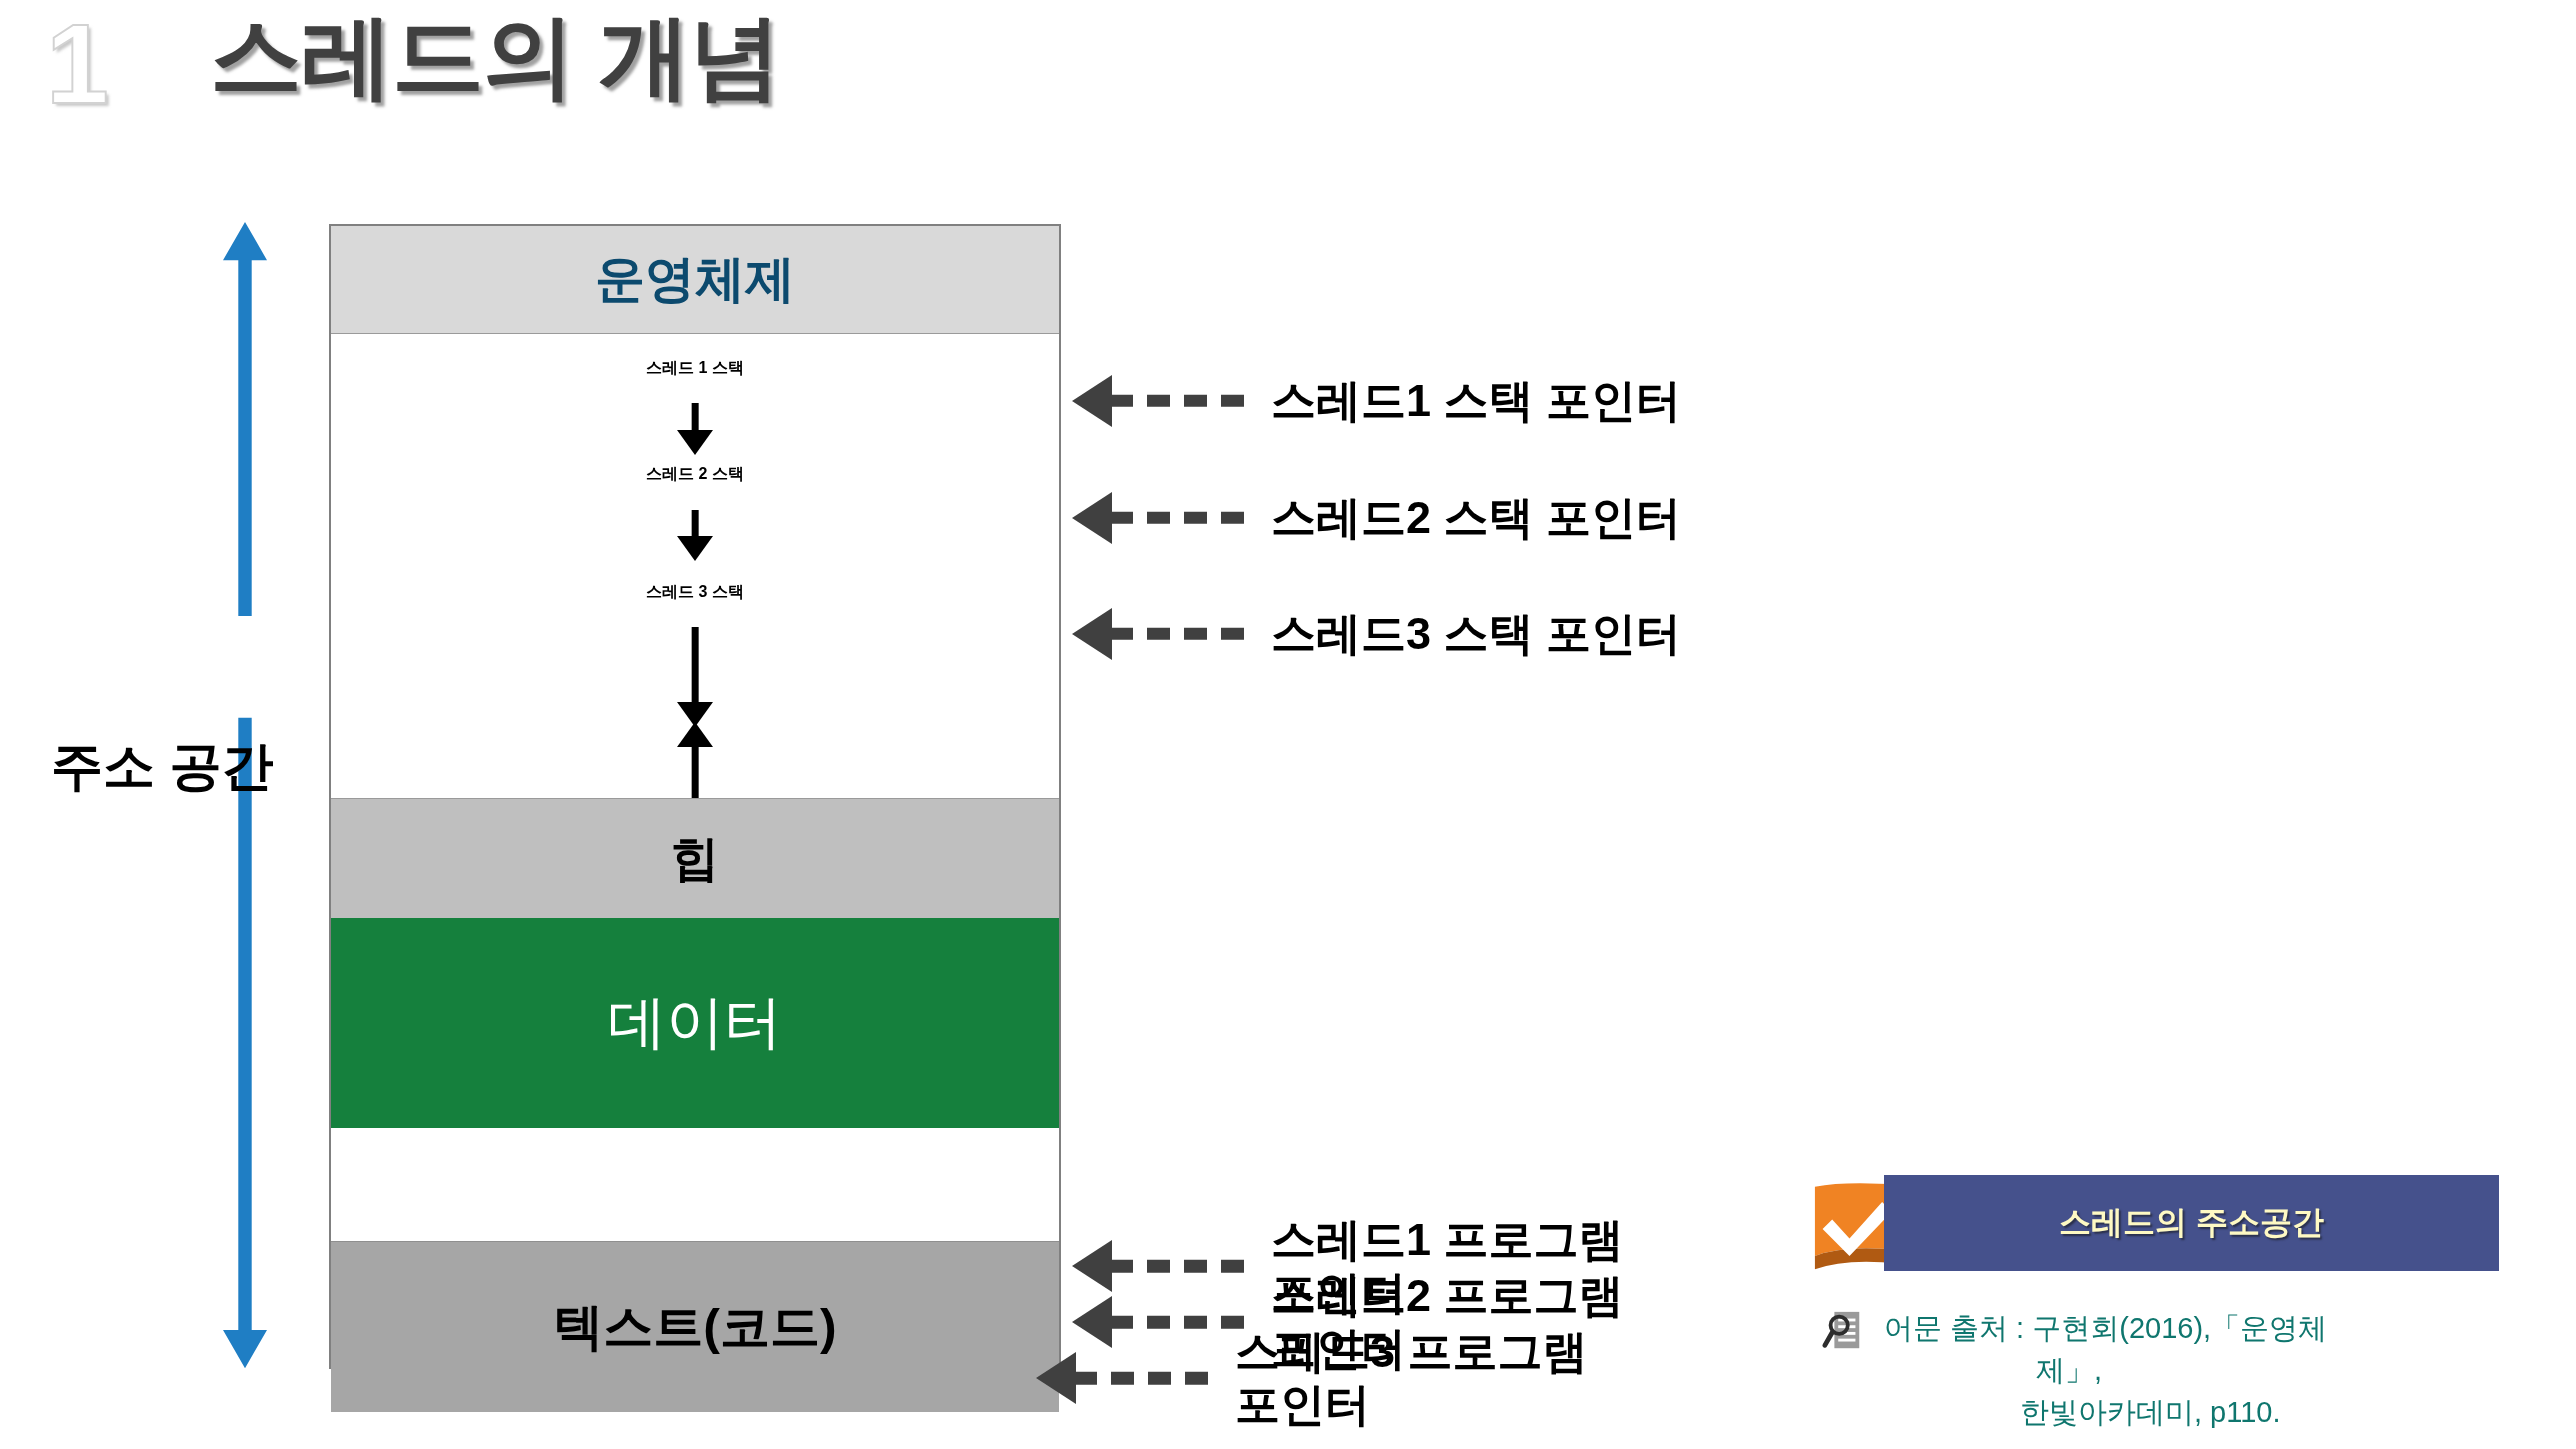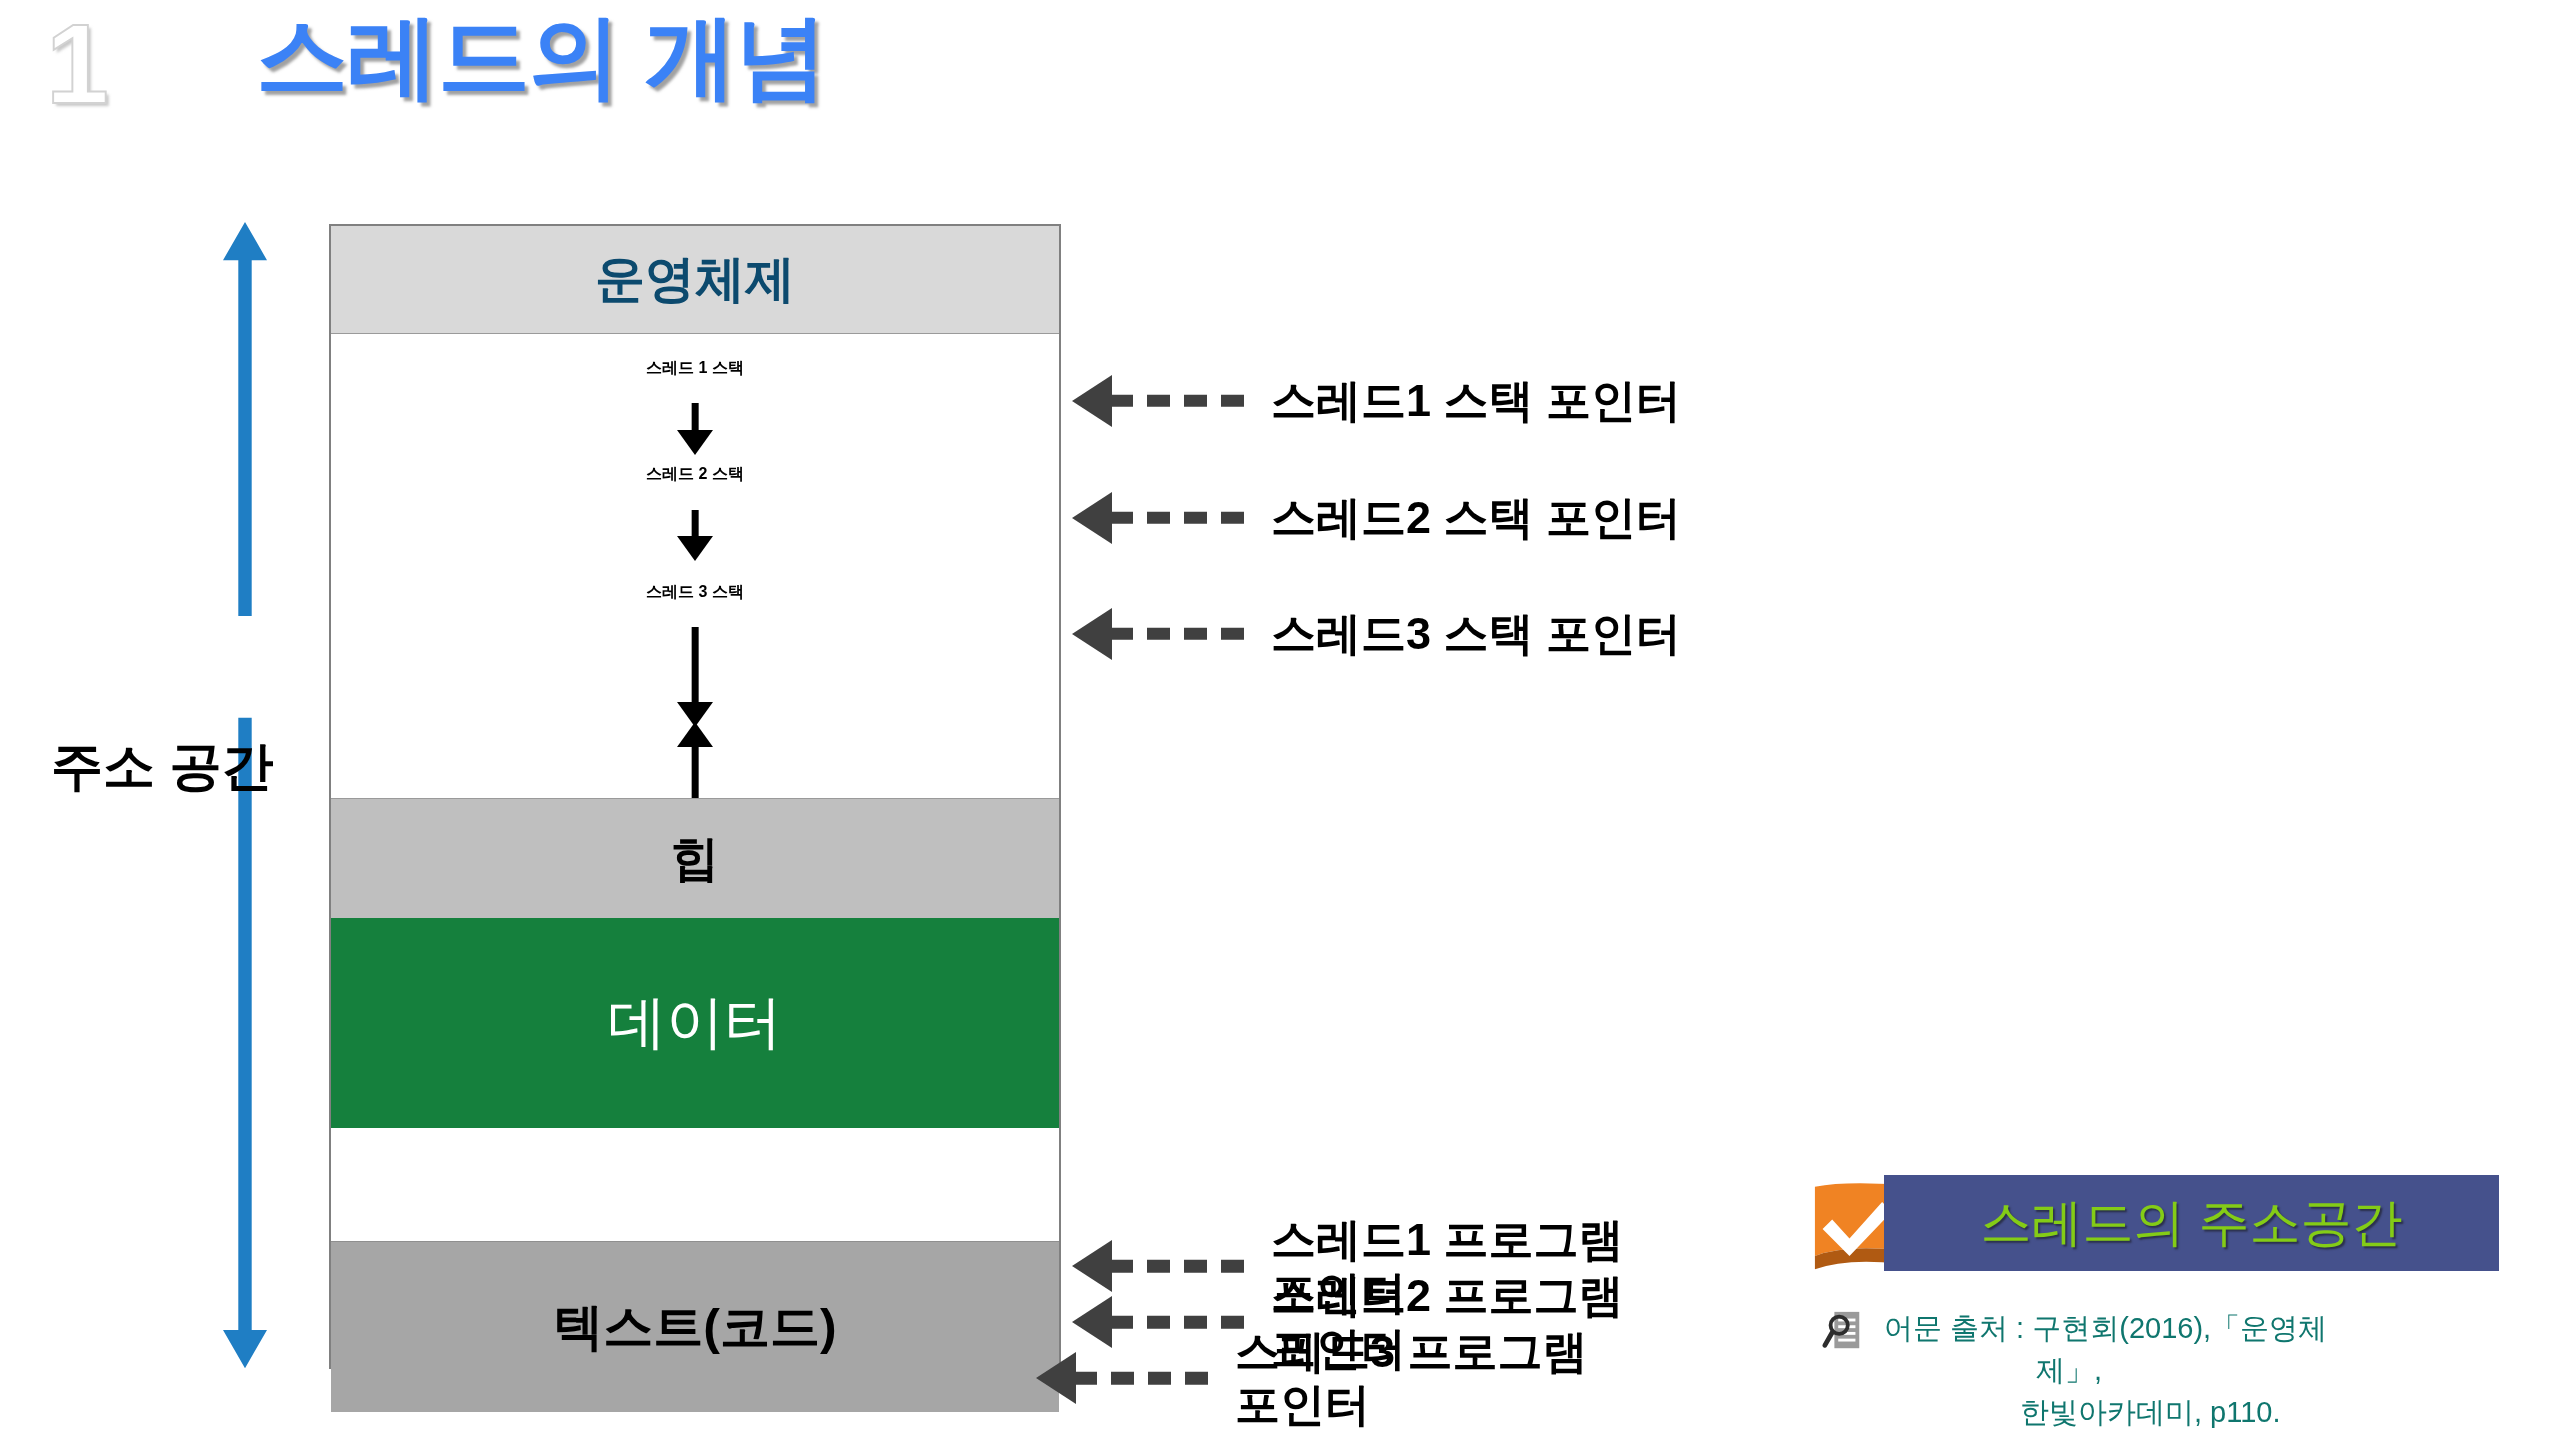--- a/index.html
+++ b/index.html
@@ -35,24 +35,23 @@
     user-select: none;
   }
   .slide-title {
     position: absolute;
     left: 210px;
     top: 5.8px;
     font-size: 92px;
     font-weight: bold;
     line-height: 1.1;
     letter-spacing: -1px;
-    color: #3b82f6;
+    color: #404040;
     text-shadow: 3.8px 3.8px 2.9px rgba(130,130,130,0.75);
     white-space: nowrap;
-    margin-left: 46px;
   }
 
   
   .addr-arrow-up,
   .addr-arrow-down {
     position: absolute;
     left: 223px;
     width: 44px;
   }
   .addr-arrow-up { top: 221px; height: 396px; }
@@ -200,23 +199,23 @@
   .banner {
     position: absolute;
     left: 77px; top: 0;
     width: 615px; height: 96px;
     background: #45518c;
     display: flex;
     align-items: center;
     justify-content: center;
   }
   .banner-text {
-    font-size: 51px;
-    font-weight: normal;
-    color: #84cc16;
+    font-size: 32px;
+    font-weight: bold;
+    color: #fef9c3;
     text-shadow: 1.9px 1.9px 1.9px rgba(20,20,20,0.55);
     white-space: nowrap;
   }
   .source {
     position: relative;
     margin-top: 21px;
     padding-left: 77px;
     font-size: 29px;
     color: #0f766e;
     line-height: 1.45;

